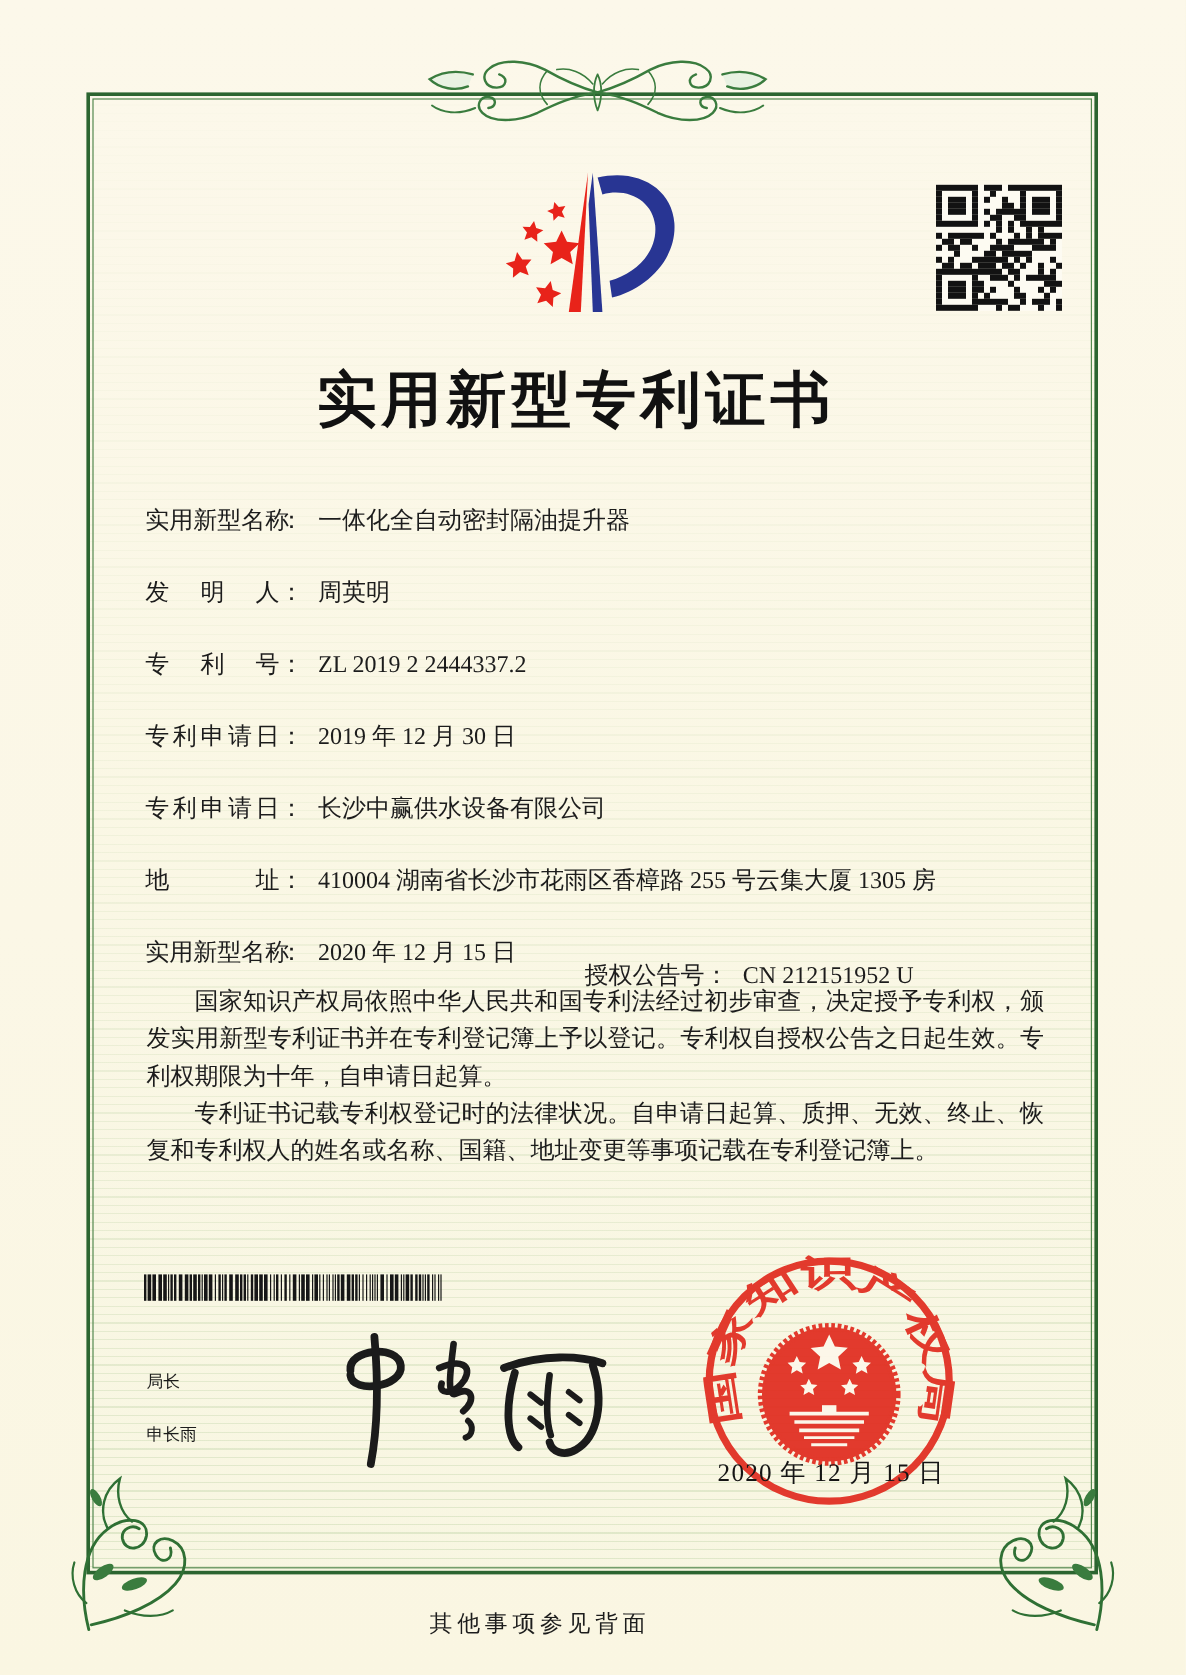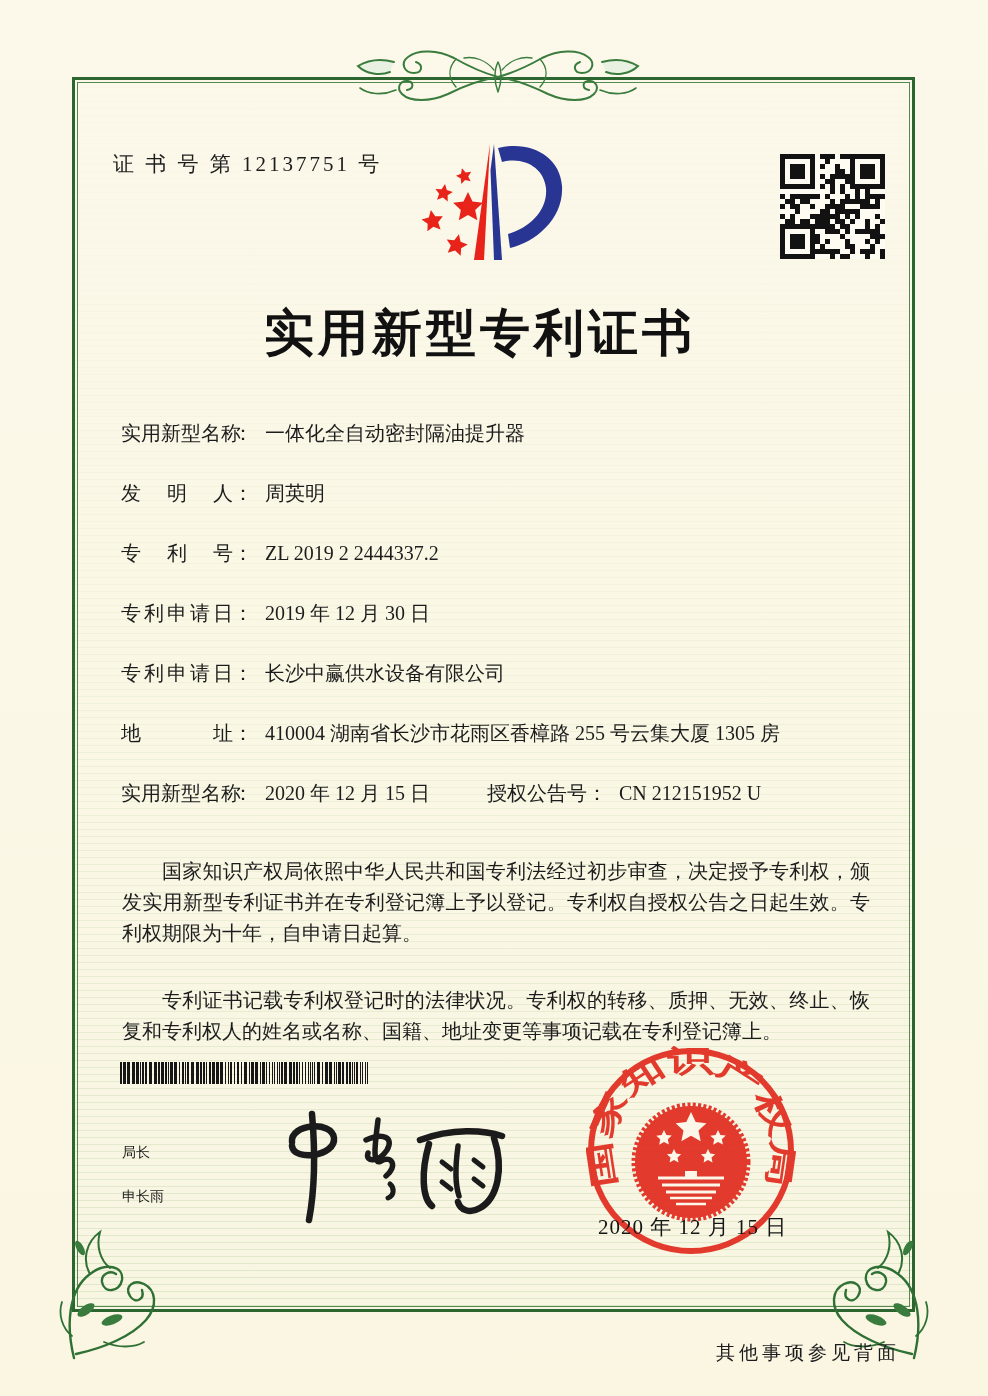--- a/index.html
+++ b/index.html
@@ -30,31 +30,31 @@
   .qr .on { background:#121212; }
   .title {
     position:absolute; left:0; top:300px; width:960px; text-align:center;
     font-size:50px; font-weight:bold; letter-spacing:4px; color:#111;
   }
   .fields { position:absolute; left:121px; top:420px; width:760px; font-size:20px; }
   .frow { position:absolute; left:0; white-space:nowrap; }
   .flabel { display:inline-block; width:112px; text-align:justify; text-align-last:justify; }
   .fvalue { margin-left:12px; }
   .fgroup2 { position:absolute; left:366px; top:0; }
-  .fgroup2 .flabel2 { display:inline-block; }
+  .fgroup2 .flabel2 { display:inline-block;margin-top:19px; }
   .paras { position:absolute; left:122px; top:820px; width:748px; font-size:20px; line-height:31px; text-align:justify; }
-  .paras p { text-indent:2em;margin-top:36px; }
+  .paras p { text-indent:2em; }
   .barcode { position:absolute; left:120px; top:1062px; width:252px; height:22px; }
   .barcode div { position:absolute; top:0; bottom:0; background:#161616; }
   .commissioner { position:absolute; left:122px; top:1131px; font-size:14px; line-height:44px; }
   .signature { position:absolute; left:262px; top:1108px; }
   .seal { position:absolute; left:586px; top:1046px; width:210px; height:210px; opacity:0.92; }
   .seal-date { position:absolute; left:598px; top:1213px; font-size:21px; letter-spacing:1px; color:#151515; z-index:3; }
   .page-info { position:absolute; left:0; top:1278px; width:900px; text-align:center; font-size:18px; }
-  .footer-note { position:absolute; left:0; top:1340px; width:900px; text-align:right; font-size:19px; letter-spacing:4px;font-family:Liberation Serif, serif; }
+  .footer-note { position:absolute; left:0; top:1340px; width:900px; text-align:center; font-size:19px; letter-spacing:4px;font-family:Liberation Serif, serif; }
 </style>
 </head>
 <body>
 
 <div class="page">
 
   <div class="frame">
     <div class="frame-inner"></div>
   </div>
 
@@ -98,21 +98,20 @@
       <path d="M30,136 C58,130 86,118 100,102 C112,88 110,72 98,66 C88,61 78,68 84,78 C89,86 99,82 96,72"></path>
       <path d="M44,56 C36,42 40,24 54,14 C50,28 54,42 64,50" stroke-width="2"></path>
       <path d="M26,118 C16,110 12,96 16,84" stroke-width="1.8"></path>
       <path d="M58,124 C72,130 88,130 98,124" stroke-width="1.8"></path>
       <ellipse cx="40" cy="92" rx="10" ry="4.5" transform="rotate(-35 40 92)" fill="#3a7c3e" stroke="none"></ellipse>
       <ellipse cx="66" cy="102" rx="11" ry="4.5" transform="rotate(-20 66 102)" fill="#3a7c3e" stroke="none"></ellipse>
       <ellipse cx="34" cy="30" rx="8" ry="3.5" transform="rotate(60 34 30)" fill="#3a7c3e" stroke="none"></ellipse>
     </g>
   </svg>
 
-  <div class="cert-no">证 书 号 第 12137751 号</div>
 
   <svg class="logo" width="190" height="162" viewBox="0 0 190 162">
     <g fill="#e8231a">
       <path d="M66,62 l4.5,9.5 10.5,1.2 -7.8,7.2 2.1,10.3 -9.3,-5.2 -9.2,5.3 2,-10.4 -7.7,-7.1 10.4,-1.3 z"></path>
       <path d="M62,38 l2.5,5 5.5,0.7 -4,3.8 1,5.4 -4.9,-2.7 -4.8,2.8 1,-5.5 -4,-3.7 5.4,-0.7 z" transform="rotate(-15 62 46)"></path>
       <path d="M42,54 l2.8,5.6 6.2,0.8 -4.5,4.2 1.2,6.1 -5.5,-3 -5.4,3.1 1.1,-6.2 -4.5,-4.1 6.1,-0.8 z" transform="rotate(10 42 60)"></path>
       <path d="M30,80 l3.4,6.8 7.6,1 -5.5,5.2 1.4,7.5 -6.7,-3.7 -6.6,3.8 1.3,-7.6 -5.5,-5 7.5,-1 z" transform="rotate(-8 30 88)"></path>
       <path d="M55,104 l3.4,6.8 7.6,1 -5.5,5.2 1.4,7.5 -6.7,-3.7 -6.6,3.8 1.3,-7.6 -5.5,-5 7.5,-1 z" transform="rotate(14 55 112)"></path>
       <path d="M88,14 L82,130 72,130 Z"></path>
     </g>
@@ -590,21 +589,21 @@
     <div class="frow" style="top:360px">
       <span class="flabel">实用新型名称</span><span>：</span><span class="fvalue">2020 年 12 月 15 日</span>
       <span class="fgroup2">
         <span class="flabel2">授权公告号</span><span>：</span><span class="fvalue">CN 212151952 U</span>
       </span>
     </div>
   </div>
 
   <div class="paras">
     <p>国家知识产权局依照中华人民共和国专利法经过初步审查，决定授予专利权，颁发实用新型专利证书并在专利登记簿上予以登记。专利权自授权公告之日起生效。专利权期限为十年，自申请日起算。</p>
-    <p>专利证书记载专利权登记时的法律状况。专利权的转移、质押、无效、终止、恢复和专利权人的姓名或名称、国籍、地址变更等事项记载在专利登记簿上。</p>
+    <p>专利证书记载专利权登记时的法律状况。自申请日起算、质押、无效、终止、恢复和专利权人的姓名或名称、国籍、地址变更等事项记载在专利登记簿上。</p>
   </div>
 
   <div class="barcode" id="barcode">
       <div style="left: 0px; width: 2px;"></div>
       <div style="left: 3px; width: 3px;"></div>
       <div style="left: 7px; width: 3px;"></div>
       <div style="left: 12px; width: 3px;"></div>
       <div style="left: 16px; width: 3px;"></div>
       <div style="left: 20px; width: 1px;"></div>
       <div style="left: 22px; width: 2px;"></div>

